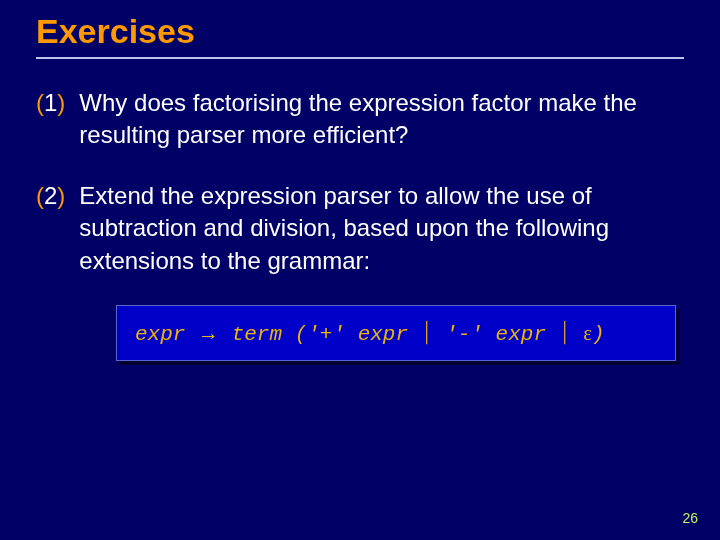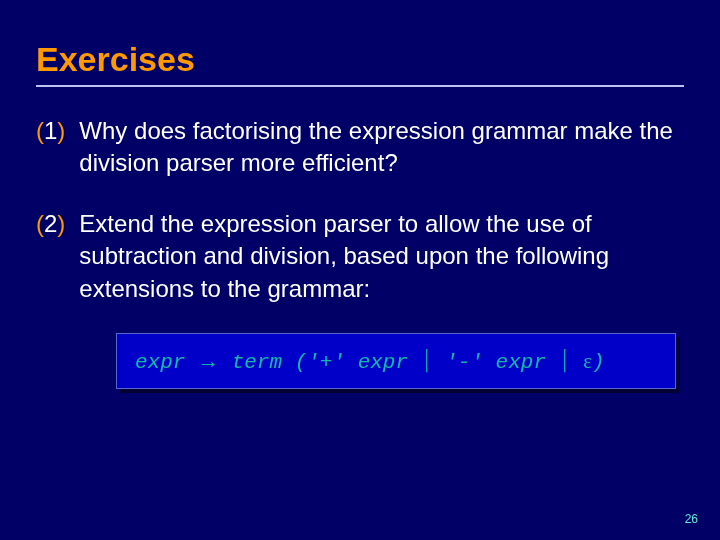--- a/index.html
+++ b/index.html
@@ -6,21 +6,21 @@
   html, body { width: 720px; height: 540px; overflow: hidden; }
   body {
     background: #000066;
     font-family: Verdana, Geneva, sans-serif;
     color: #ffffff;
     position: relative;
   }
   .slide {
     width: 720px;
     height: 540px;
-    padding: 40px 36px 0 36px;
+    padding: 12px 36px 0 36px;
     position: relative;
   }
   .title {
     font-family: Verdana, Arial, sans-serif;
     font-weight: 900;
     font-size: 34px;
     color: #ff9900;
     letter-spacing: 0px;
     margin-bottom: 4px;
   }
@@ -53,50 +53,50 @@
   .grammar {
     margin: 8px 0 0 80px;
     width: 560px;
     background: #0000c8;
     border: 1px solid #5566cc;
     box-shadow: 4px 4px 0 #000033;
     padding: 14px 18px 12px 18px;
     font-family: "Courier New", Courier, monospace;
     font-style: italic;
     font-size: 21px;
-    color: #14b8a6;
+    color: #eab308;
     line-height: 1.3;
   }
   .grammar .row {
     white-space: nowrap;
     margin-bottom: 18px;
   }
   .grammar .row:last-child { margin-bottom: 0; }
   .grammar .sym { font-family: "Times New Roman", serif; font-style: normal; }
   .pagenum {
     position: absolute;
     right: 22px;
     bottom: 14px;
-    font-size: 12px;
-    color: #5eead4;
+    font-size: 14px;
+    color: #bef264;
   }
 </style>
 </head>
 <body>
 
 <div class="slide">
 
   <div class="title">Exercises</div>
   <hr class="rule">
 
   <div class="item">
     <div class="num">
       <span class="paren">(</span><span class="digit">1</span><span class="paren">)</span>
     </div>
-    <div class="body">Why does factorising the expression grammar make the division parser more efficient?</div>
+    <div class="body">Why does factorising the expression factor make the resulting parser more efficient?</div>
   </div>
 
   <div class="item">
     <div class="num">
       <span class="paren">(</span><span class="digit">2</span><span class="paren">)</span>
     </div>
     <div class="body">Extend the expression parser to allow the use of subtraction and division, based upon the following extensions to the grammar:</div>
   </div>
 
   <div class="grammar">

